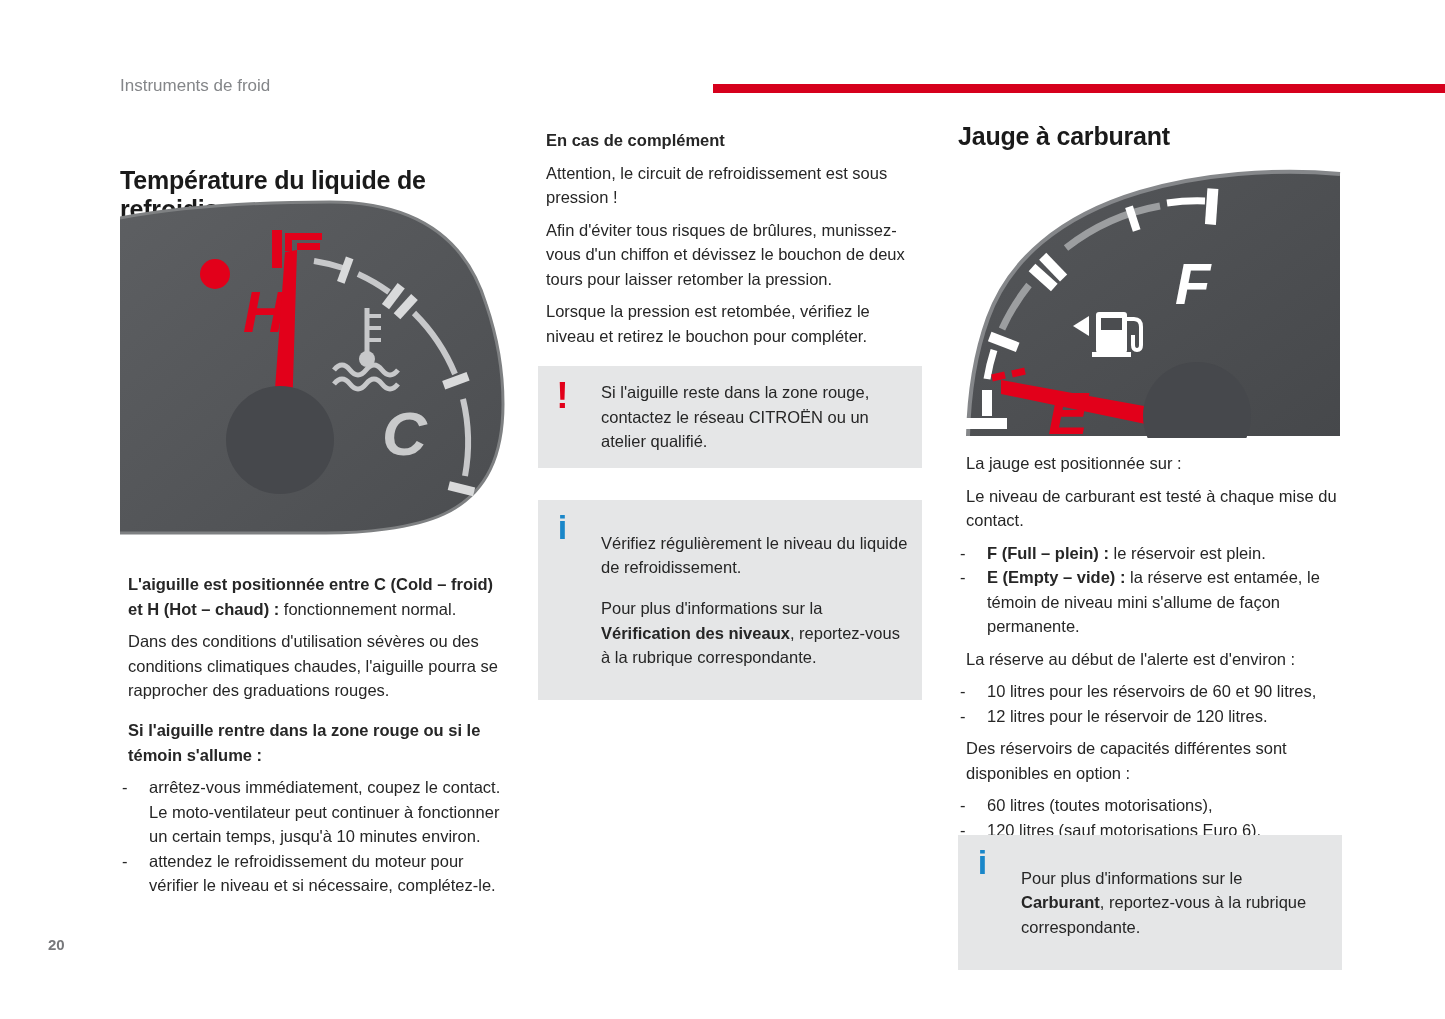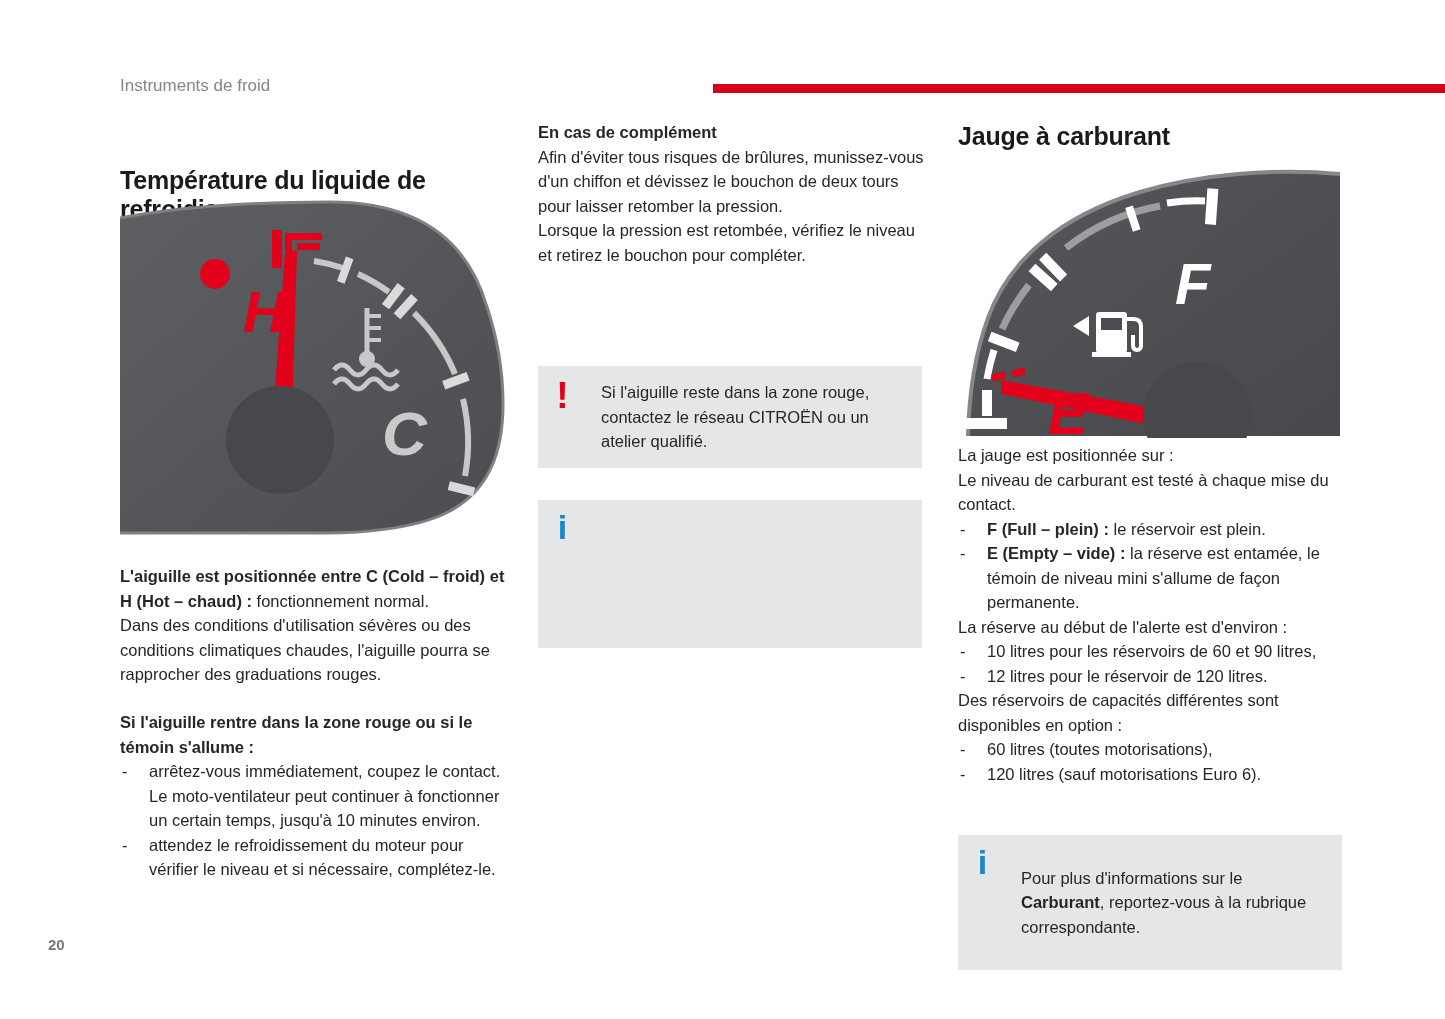--- a/index.html
+++ b/index.html
@@ -8,21 +8,21 @@
     font-family:"Liberation Sans", sans-serif;color:#262626;overflow:hidden;
   }
   .abs{position:absolute;}
   .section-title{
     font-size:25px;line-height:29px;font-weight:bold;color:#1a1a1a;
     letter-spacing:-0.2px;margin:0;
   }
   .kicker{font-size:17px;color:#848689;}
   .redbar{background:#d6001c;height:9px;}
   .body-text{font-size:16.5px;line-height:24.5px;}
-  .body-text p{margin:0;}
+  .body-text p{margin:8px;}
   .bold{font-weight:bold;}
   ul.dash-list{list-style:none;margin:0;padding:0;}
   ul.dash-list li{display:flex;}
   .dash{flex:none;width:29px;padding-left:2px;box-sizing:border-box;}
   .li-text{flex:1;}
   .infobox{
     background:#e5e6e7;display:flex;gap:9px;box-sizing:border-box;
     padding:14px 14px 14px 11px;
   }
   .icon-col{flex:none;width:27px;text-align:center;}
@@ -113,34 +113,39 @@
     </li>
     <li>
       <span class="dash">-</span>
       <span class="li-text">attendez le refroidissement du moteur pour vérifier le niveau et si nécessaire, complétez-le.</span>
     </li>
   </ul>
 </div>
 
 <div class="abs body-text" style="left:538px;top:120px;width:386px;">
   <p class="bold">En cas de complément</p>
+  <p>Attention, le circuit de refroidissement est sous pression !</p>
   <p>Afin d'éviter tous risques de brûlures, munissez-vous d'un chiffon et dévissez le bouchon de deux tours pour laisser retomber la pression.</p>
   <p>Lorsque la pression est retombée, vérifiez le niveau et retirez le bouchon pour compléter.</p>
 </div>
 
 <div class="abs infobox" style="left:538px;top:366px;width:384px;min-height:102px;">
   <div class="icon-col">
     <span class="alert-glyph">!</span>
   </div>
   <div class="box-text">Si l'aiguille reste dans la zone rouge, contactez le réseau CITROËN ou un atelier qualifié.</div>
 </div>
 
 <div class="abs infobox" style="left:538px;top:500px;width:384px;min-height:148px;">
   <div class="icon-col">
     <span class="info-glyph">i</span>
+  </div>
+  <div class="box-text">
+    <p>Vérifiez régulièrement le niveau du liquide de refroidissement.</p>
+    <p><span>Pour plus d'informations sur la </span><span class="bold">Vérification des niveaux</span><span>, reportez-vous à la rubrique correspondante.</span></p>
   </div>
 </div>
 
 <h1 class="abs section-title" style="left:958px;top:122px;width:390px;">Jauge à carburant</h1>
 
 <div class="abs" style="left:955px;top:168px;">
   <svg width="386" height="270" viewBox="0 0 386 270">
     <defs>
       <linearGradient id="fpanel" x1="0" y1="0" x2="1" y2="1">
         <stop offset="0" stop-color="#55575a"></stop>

